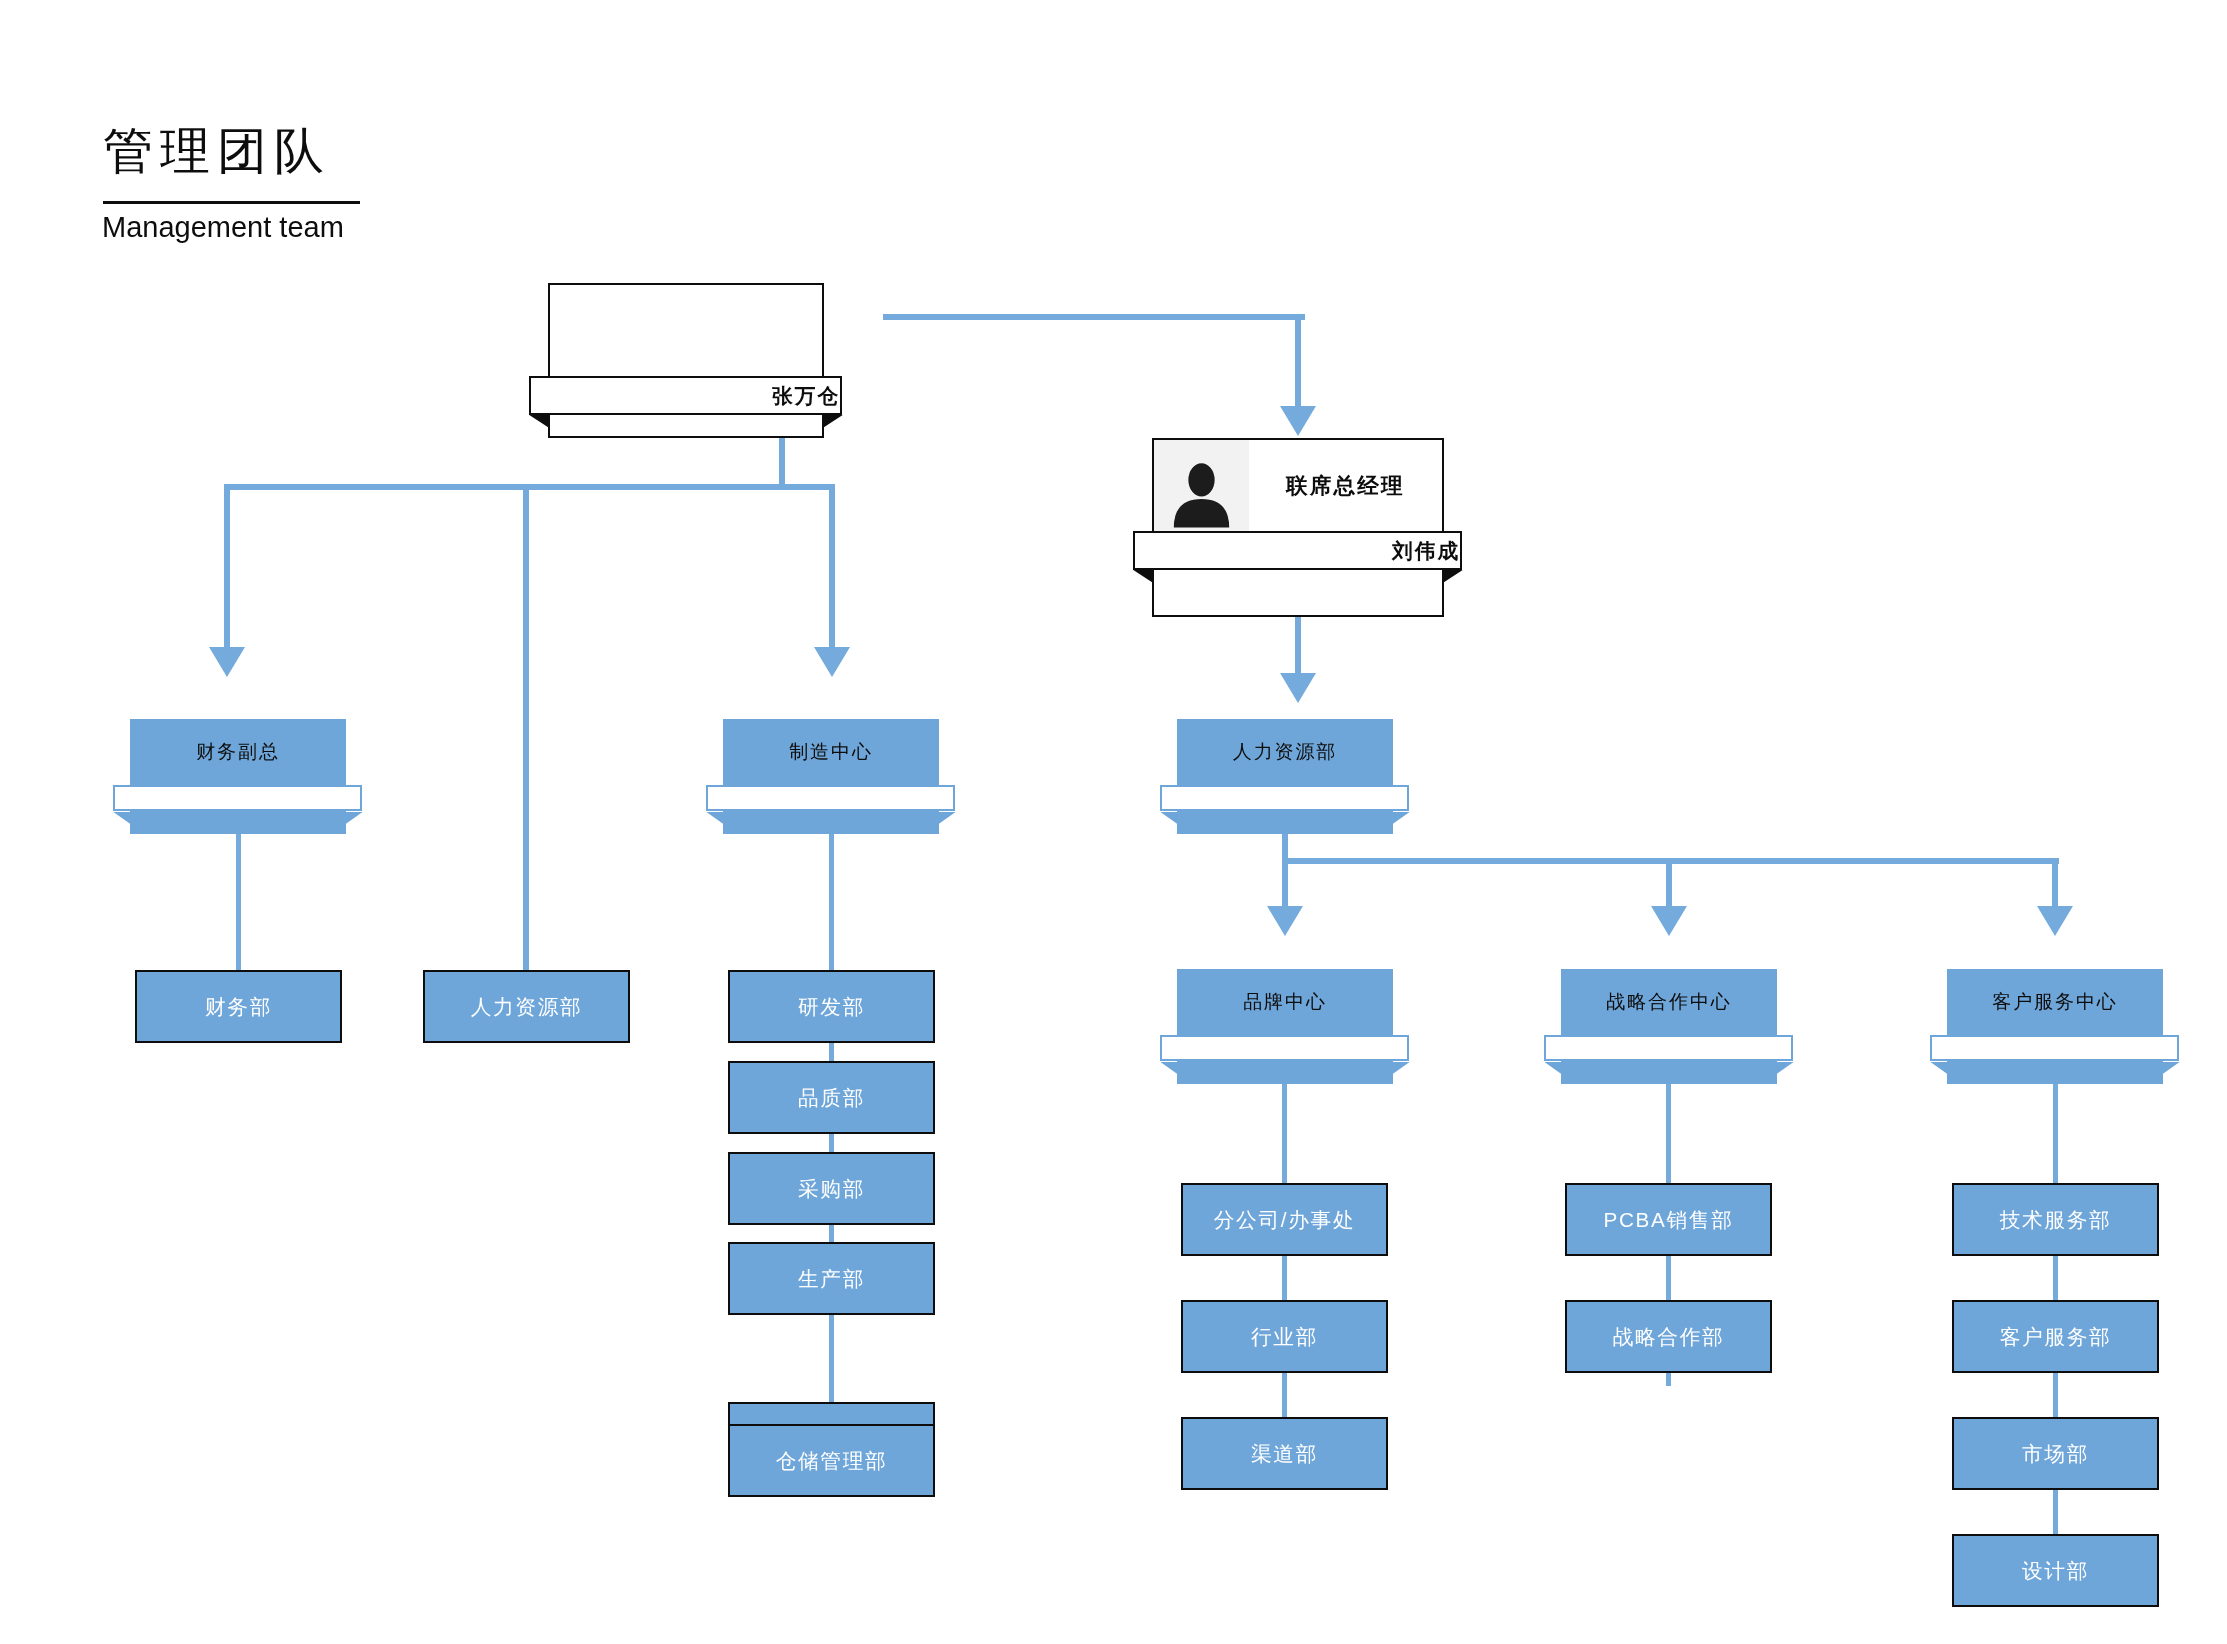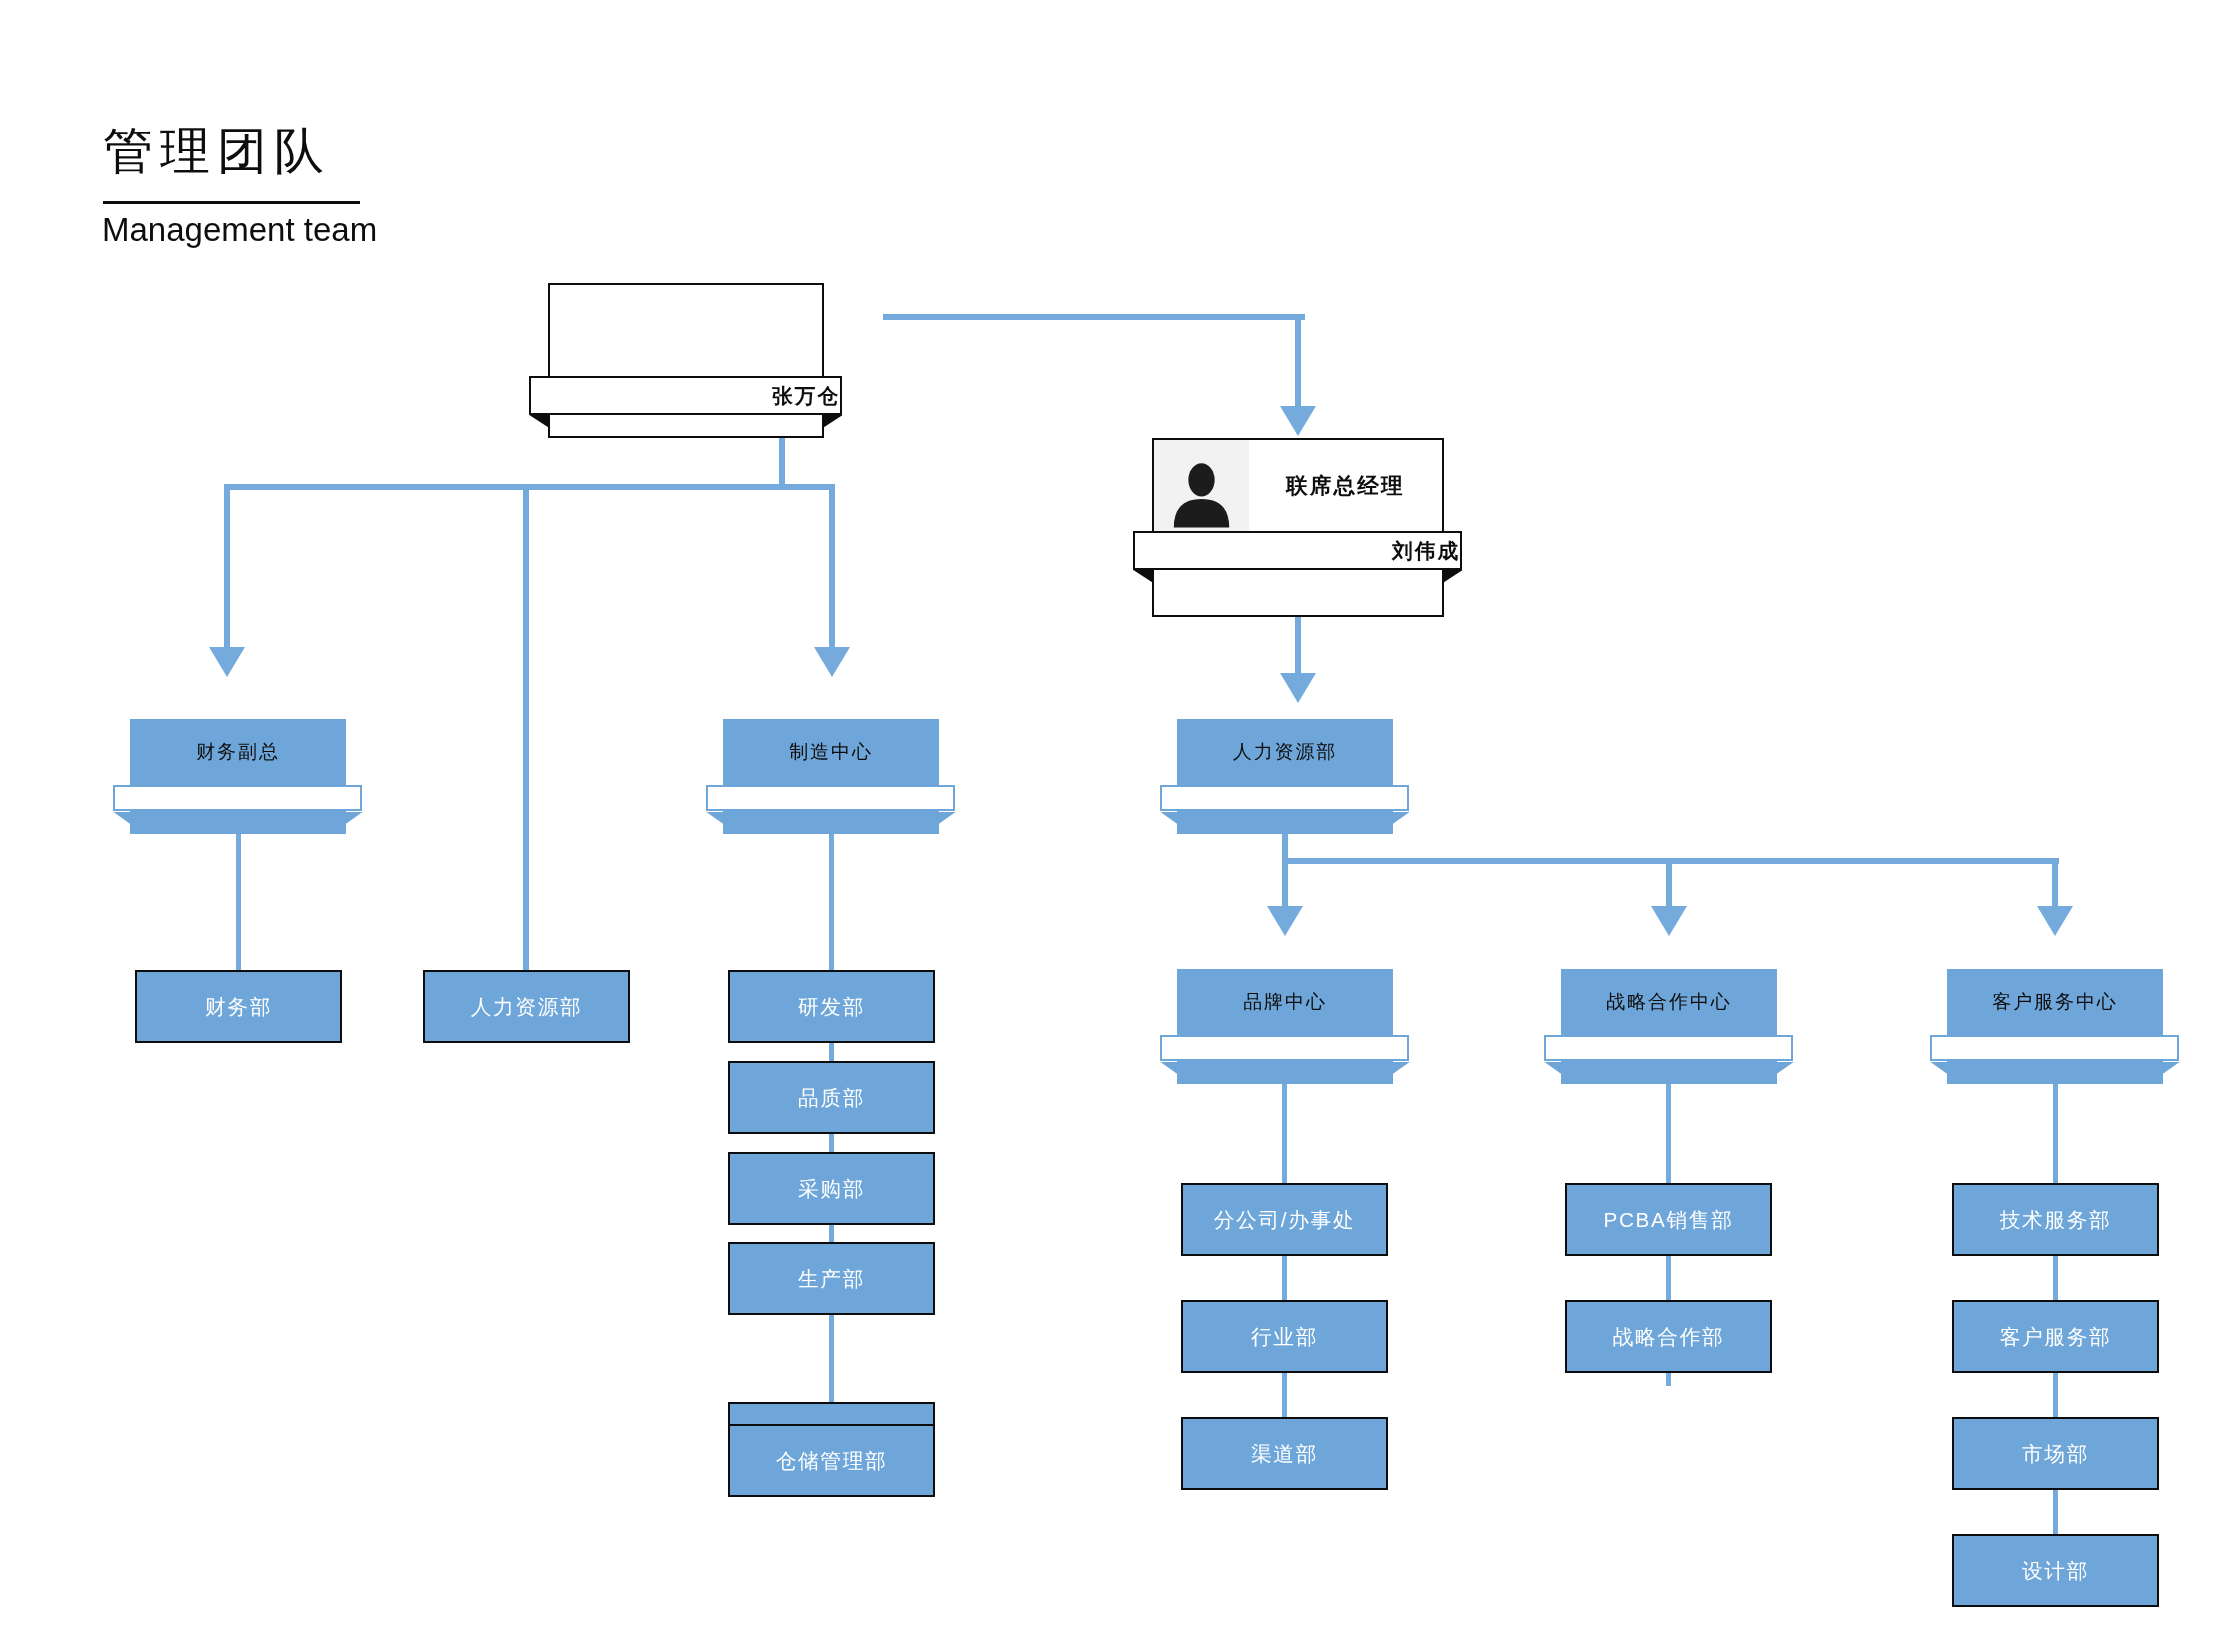--- a/index.html
+++ b/index.html
@@ -11,21 +11,21 @@
   *{box-sizing:border-box}
   html,body{margin:0;padding:0}
   body{
     width:2227px;height:1644px;background:#ffffff;position:relative;overflow:hidden;
     font-family:"Liberation Sans","DejaVu Sans",sans-serif;color:var(--ink);
   }
   .abs{position:absolute}
   
   .title{font-size:50px;font-weight:500;letter-spacing:.14em;color:var(--ink);white-space:nowrap}
   .title-rule{background:var(--ink)}
-  .subtitle{font-size:33px;font-weight:500;color:var(--ink);white-space:nowrap}
+  .subtitle{font-size:29px;font-weight:500;color:var(--ink);white-space:nowrap}
   
   .ln{position:absolute;background:var(--line);z-index:0}
   .ar{position:absolute;width:0;height:0;border-left:18px solid transparent;
       border-right:18px solid transparent;border-top:30px solid var(--line);z-index:0}
   
   .card{position:absolute;background:#fff;border:2.7px solid var(--ink);z-index:3}
   .card-top{position:absolute;left:0;top:0;right:0;height:91px;display:flex}
   .photo{width:95px;height:100%;background:var(--photo);display:flex;align-items:flex-end;justify-content:center;overflow:hidden}
   .person{width:71px;height:78px;display:block}
   .role{flex:1;display:flex;align-items:center;justify-content:center;

